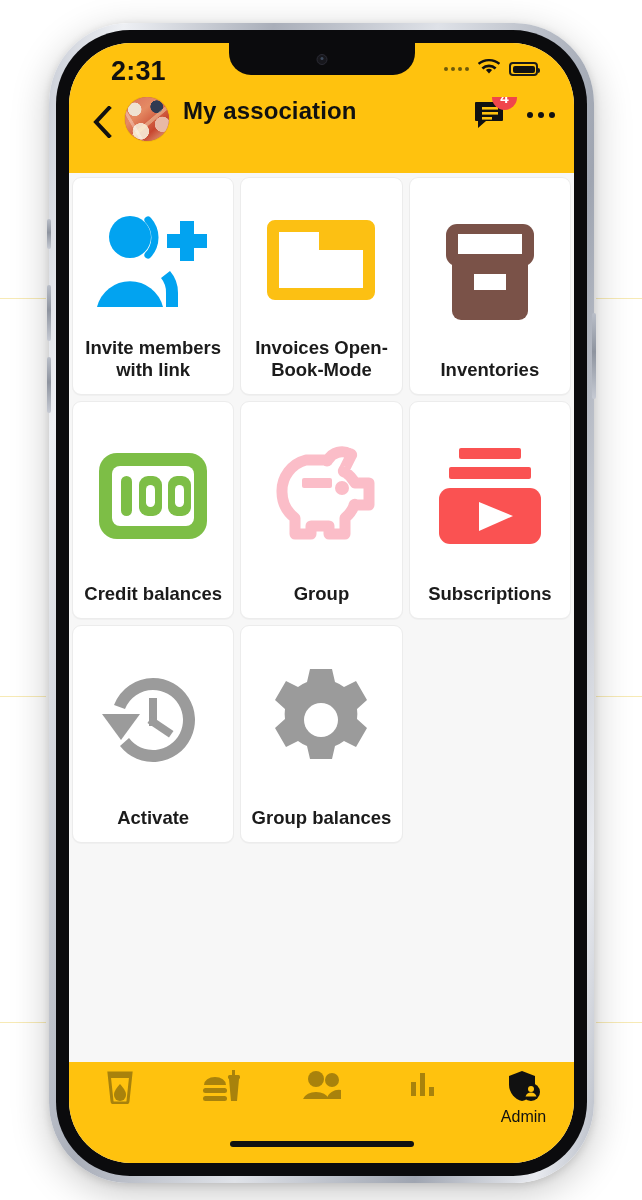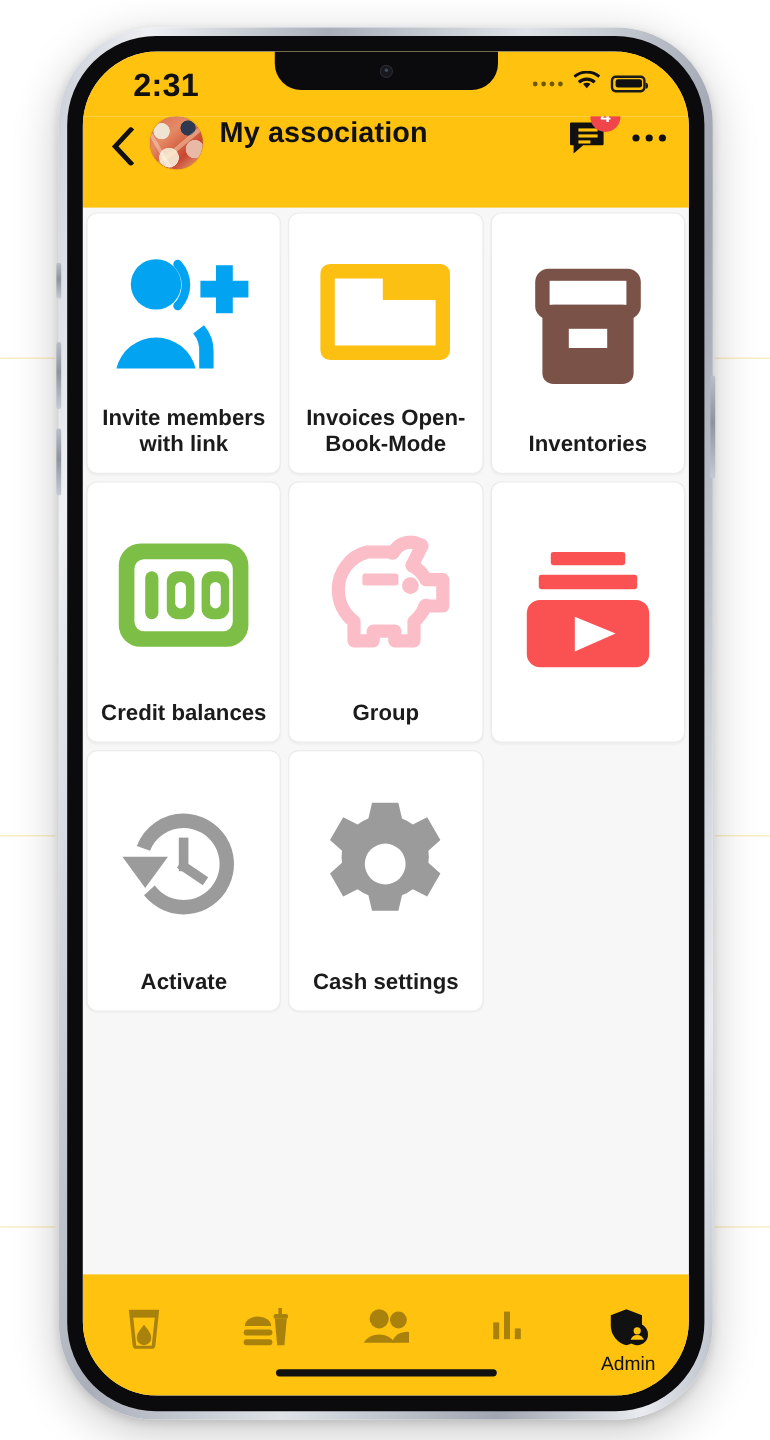--- a/index.html
+++ b/index.html
@@ -303,21 +303,21 @@
     width: 505px;
     height: 101px;
     background: #FFC20E;
     display: flex;
     align-items: flex-start;
     z-index: 2;
   }
   .nav-item {
     flex: 1;
     height: 72px;
-    padding-top: 28px;
+    padding-top: 8px;
     display: flex;
     flex-direction: column;
     align-items: center;
     justify-content: flex-start;
     gap: 3px;
     cursor: pointer;
   }
   .nav-label {
     font-size: 16px;
     color: #111;
@@ -476,20 +476,21 @@
 
             <div class="tile">
               <div class="tile-icon">
                 <svg width="110" height="104" viewBox="0 0 110 104">
                   <rect x="24" y="4" width="62" height="11" rx="2" fill="#FA5252"></rect>
                   <rect x="14" y="23" width="82" height="12" rx="2" fill="#FA5252"></rect>
                   <rect x="4" y="44" width="102" height="56" rx="11" fill="#FA5252"></rect>
                   <path d="M44 58 L78 72 L44 87 Z" fill="#ffffff"></path>
                 </svg>
               </div>
+              <div class="tile-label">Subscriptions</div>
             </div>
 
             <div class="tile">
               <div class="tile-icon">
                 <svg width="110" height="104" viewBox="0 0 110 104">
                   <path d="M55 10 a42 42 0 1 1 -33 68 l9 -8 a30 30 0 1 0 24 -48 a30 30 0 0 0 -28 19 l-11 -4 A42 42 0 0 1 55 10 Z" fill="#9B9B9B"></path>
                   <path d="M4 46 h38 L23 72 Z" fill="#9B9B9B"></path>
                   <rect x="51" y="30" width="8" height="28" fill="#9B9B9B"></rect>
                   <rect x="51" y="50" width="8" height="26" fill="#9B9B9B" transform="rotate(-56 55 54)"></rect>
                 </svg>
@@ -497,21 +498,21 @@
               <div class="tile-label">Activate</div>
             </div>
 
             <div class="tile">
               <div class="tile-icon">
                 <svg width="106" height="106" viewBox="0 0 106 106">
                   <path d="M42 2 h22 l3 13 a36 36 0 0 1 9 5 l12 -6 l11 19 l-10 9 a36 36 0 0 1 0 10 l10 9 l-11 19 l-12 -6 a36 36 0 0 1 -9 5 l-3 13 H42 l-3 -13 a36 36 0 0 1 -9 -5 l-12 6 L7 61 l10 -9 a36 36 0 0 1 0 -10 L7 33 L18 14 l12 6 a36 36 0 0 1 9 -5 Z" fill="#9B9B9B"></path>
                   <circle cx="53" cy="53" r="17" fill="#ffffff"></circle>
                 </svg>
               </div>
-              <div class="tile-label">Cash settings</div>
+              <div class="tile-label">Group balances</div>
             </div>
 
           </div>
         </div>
 
         <div id="bottom-nav">
 
           <div class="nav-item">
             <span>
               <svg width="30" height="34" viewBox="0 0 30 34">

